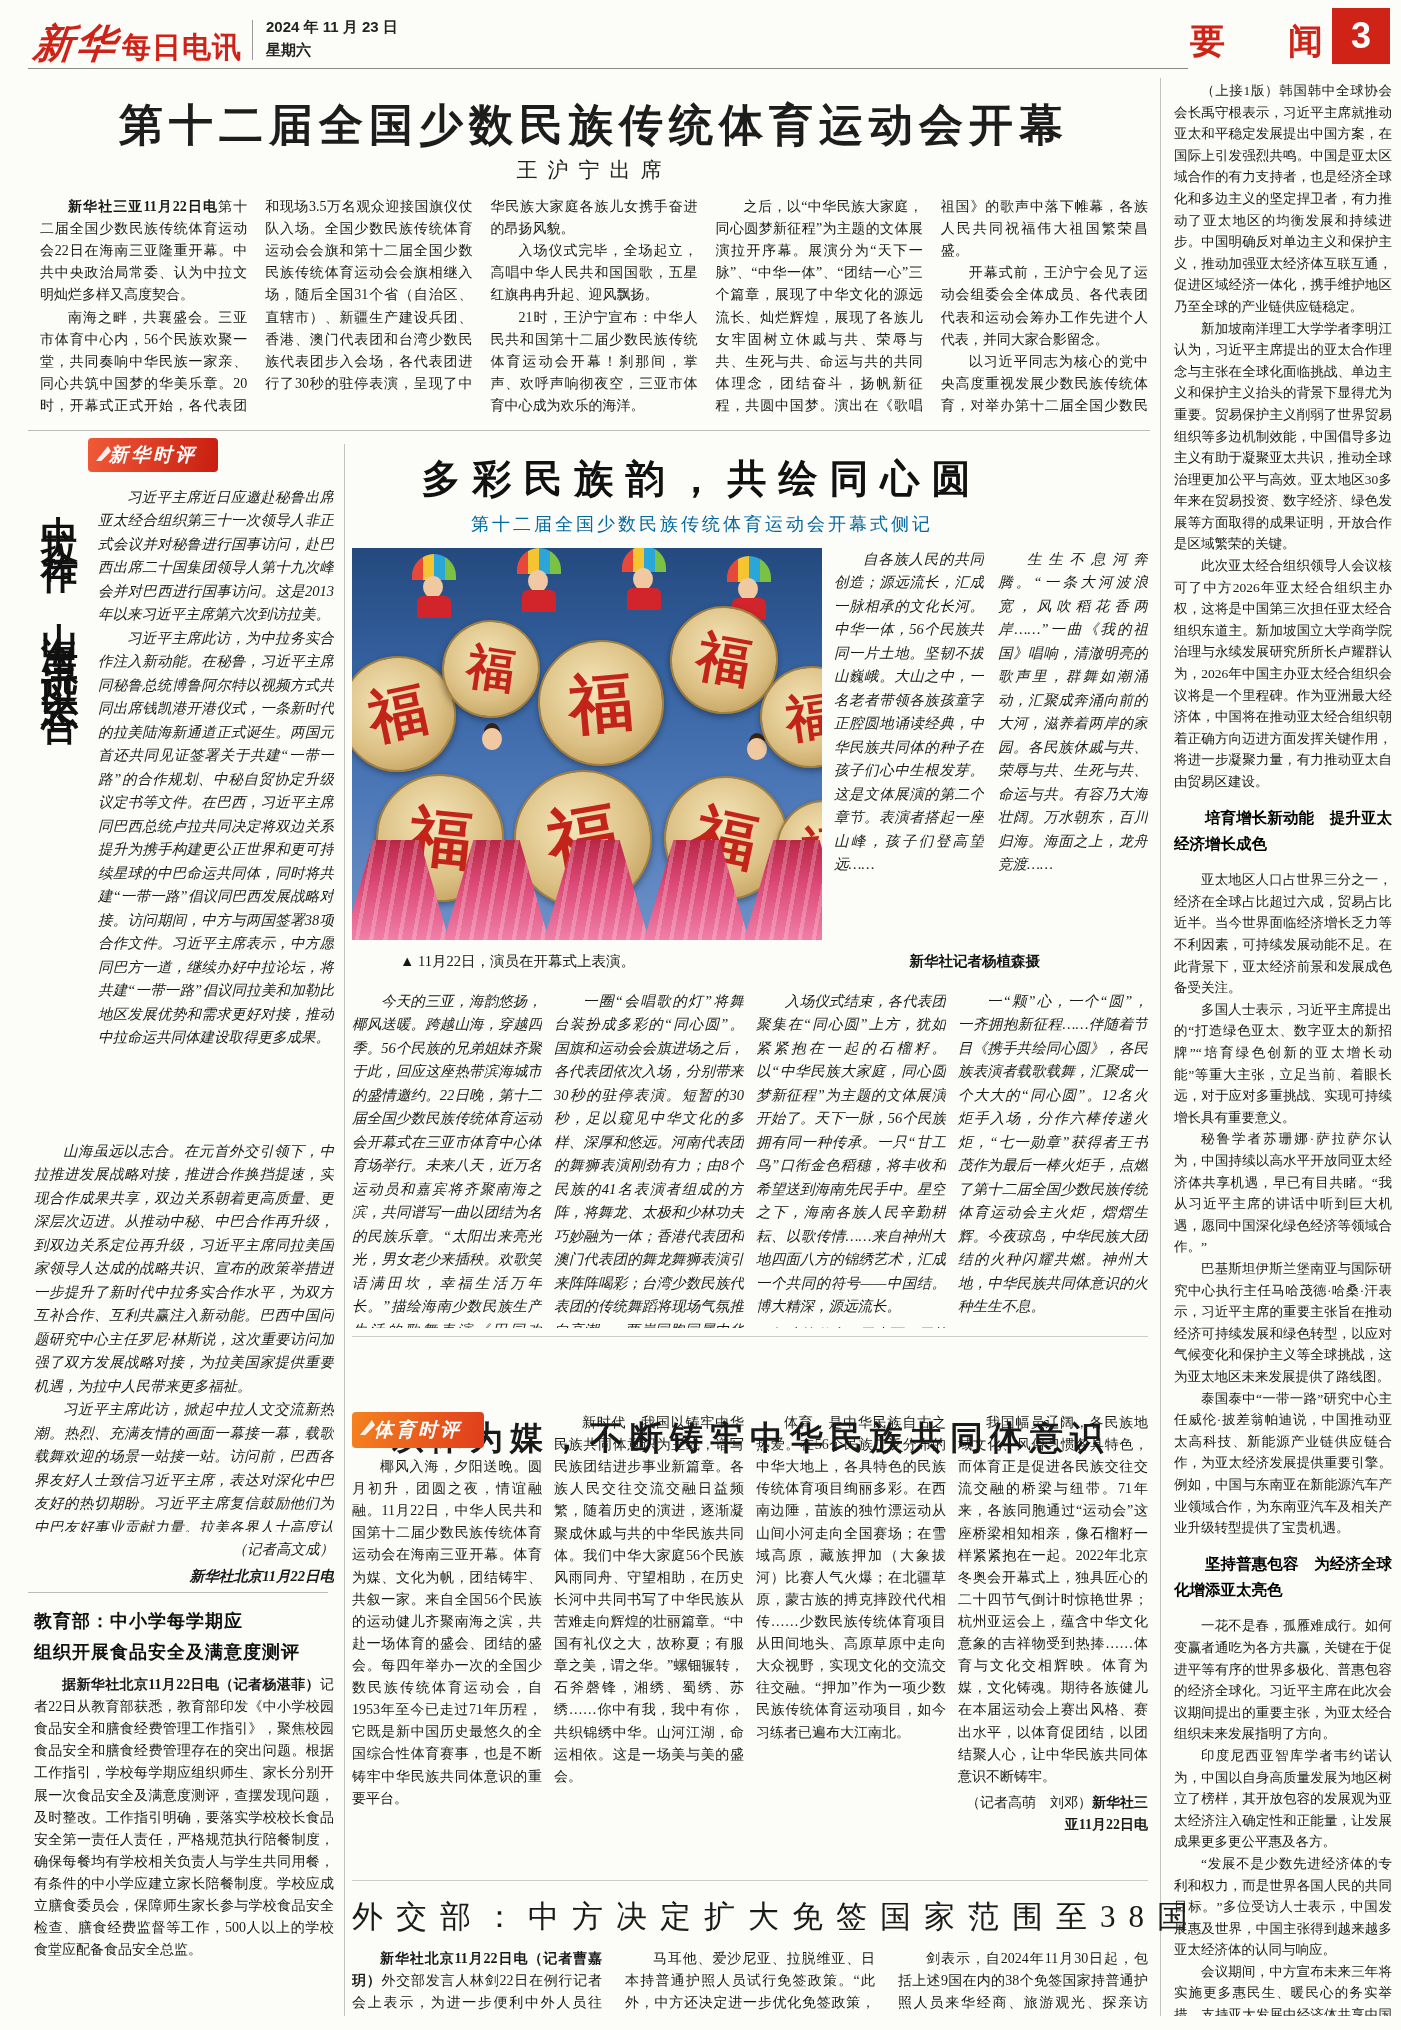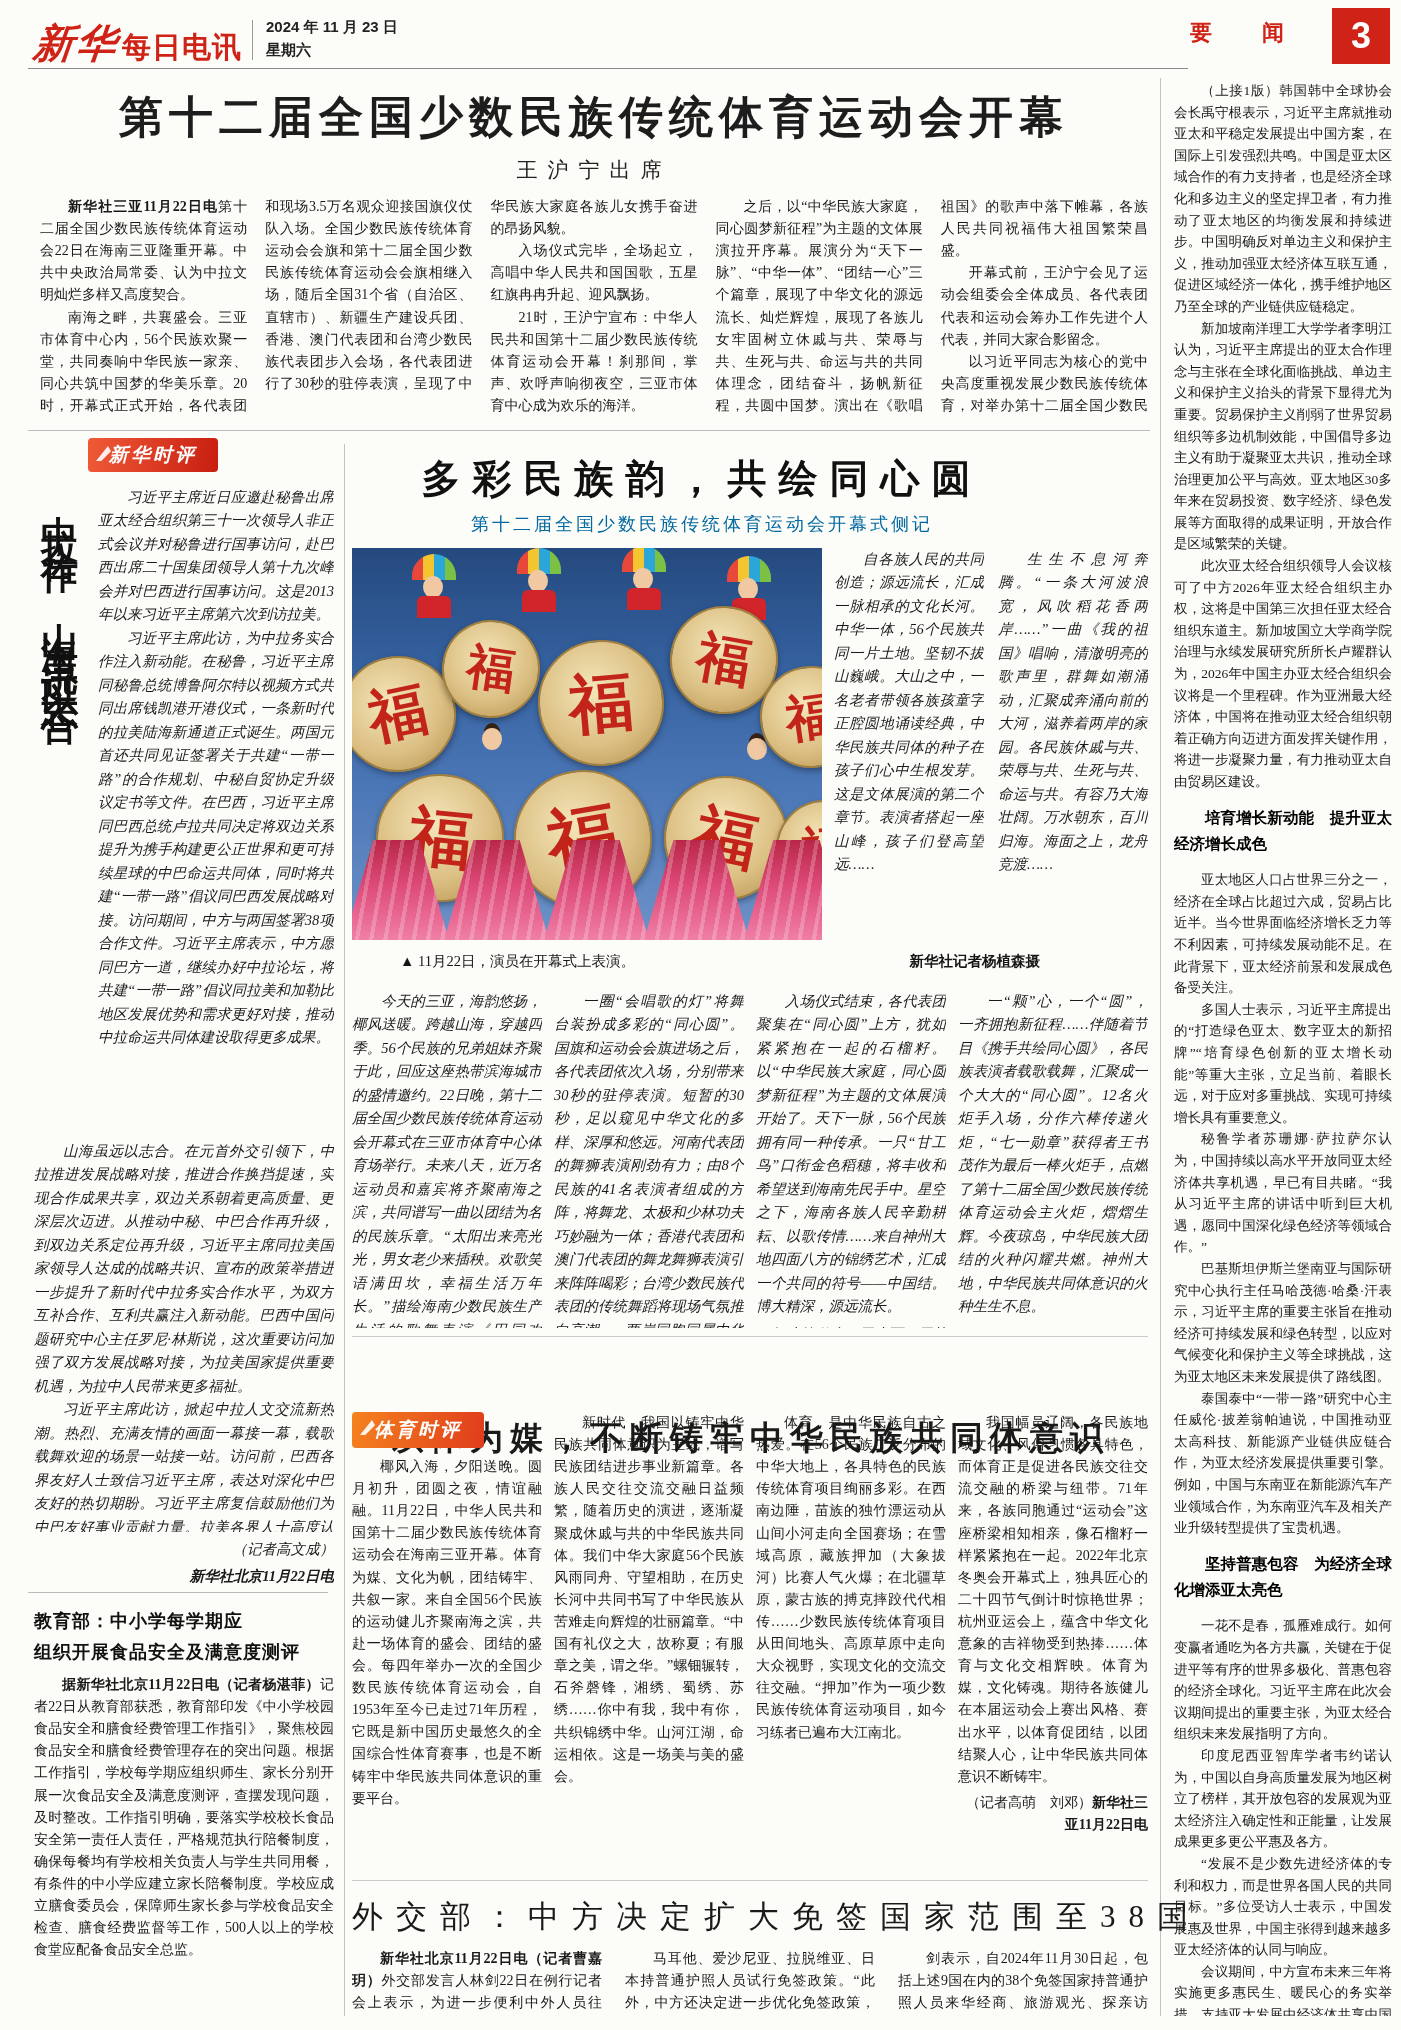--- a/index.html
+++ b/index.html
@@ -5,27 +5,27 @@
   html,body{margin:0;padding:0;background:#e8e6e0;}
   #page{position:relative;width:1401px;height:2030px;margin:0 auto;background:#fcfcf9;overflow:hidden;
         font-family:"Liberation Serif","DejaVu Serif",serif;color:#161616;}
   .abs{position:absolute;}
   
   .logo{display:flex;align-items:baseline;color:#cf2318;}
   .logo .script{font-size:40px;font-weight:900;font-style:italic;letter-spacing:2px;transform:skewX(-6deg);}
   .logo .rest{font-size:29px;font-weight:800;letter-spacing:1px;margin-left:4px;}
   .vdiv{width:1px;background:#9a9a9a;}
   .dateblock{font-family:"Liberation Sans","DejaVu Sans",sans-serif;font-size:15px;font-weight:700;color:#222;line-height:1.5;}
-  .section-label{font-size:22px;font-weight:700;color:#cf2318;letter-spacing:14px;font-family:"Liberation Serif",serif;}
+  .section-label{font-size:35px;font-weight:700;color:#cf2318;letter-spacing:14px;font-family:"Liberation Serif",serif;}
   .pagenum{background:#cf2318;color:#fff;font:700 36px/56px "Liberation Sans","DejaVu Sans",sans-serif;text-align:center;}
   .hrule{background:#8a8a8a;height:1px;}
   .vrule{background:#c2c2c2;width:1px;}
   
   .lead-hl{font-family:"DejaVu Sans","Liberation Sans",sans-serif;font-weight:700;font-size:44px;letter-spacing:6px;
-           text-align:center;color:#1d1d1d;white-space:nowrap;}
+           text-align:center;color:#1d1d1d;white-space:nowrap;margin-top:8px;}
   .lead-sub{font-size:21px;letter-spacing:10px;text-align:center;color:#222;}
   .feat-hl{font-weight:700;font-size:39px;letter-spacing:12px;text-align:center;color:#111;}
   .feat-sub{font-size:18px;letter-spacing:3px;text-align:center;color:#0369a1;}
   .sport-hl{font-weight:600;font-size:33px;letter-spacing:7px;text-align:center;color:#1a1a1a;}
   .visa-hl{font-weight:500;font-size:31px;letter-spacing:13px;text-align:center;color:#1a1a1a;white-space:nowrap;}
   
   .bt{font-size:14px;line-height:1.58;text-align:justify;overflow:hidden;color:#191919;}
   .bt p{margin:0;text-indent:2em;}
   .bt b{font-weight:700;}
   .cols5{column-count:5;column-gap:18px;}

